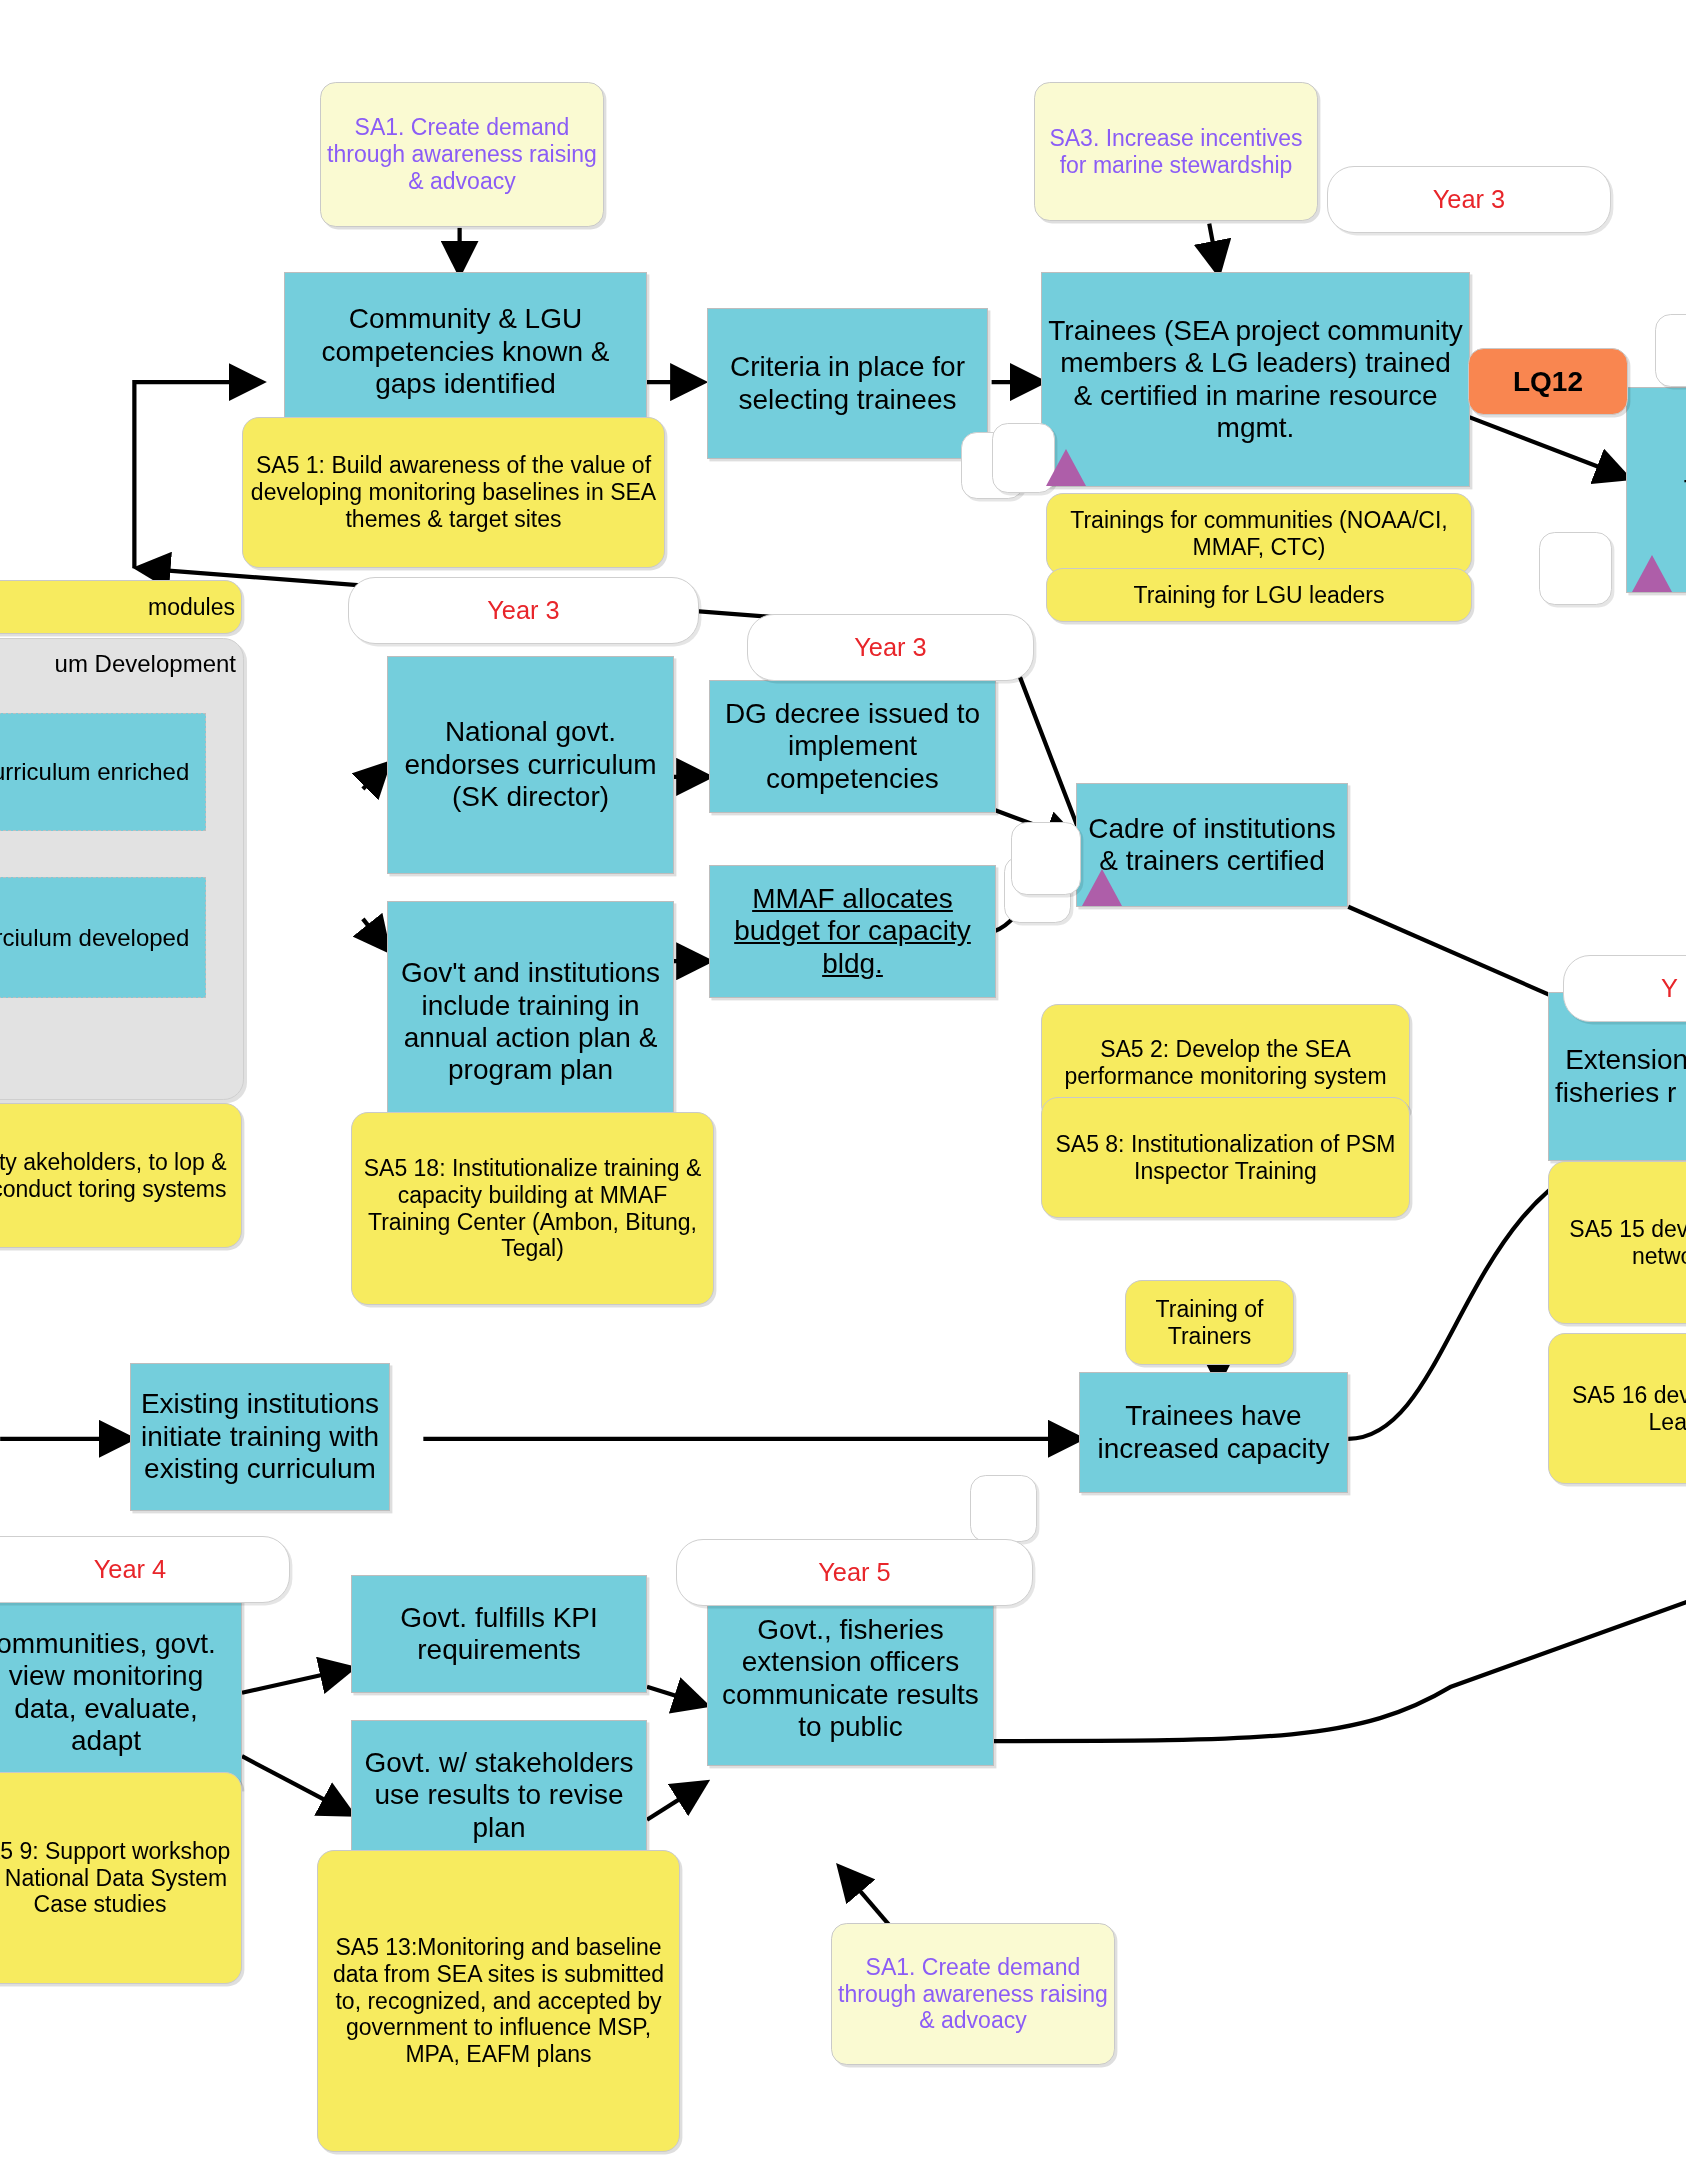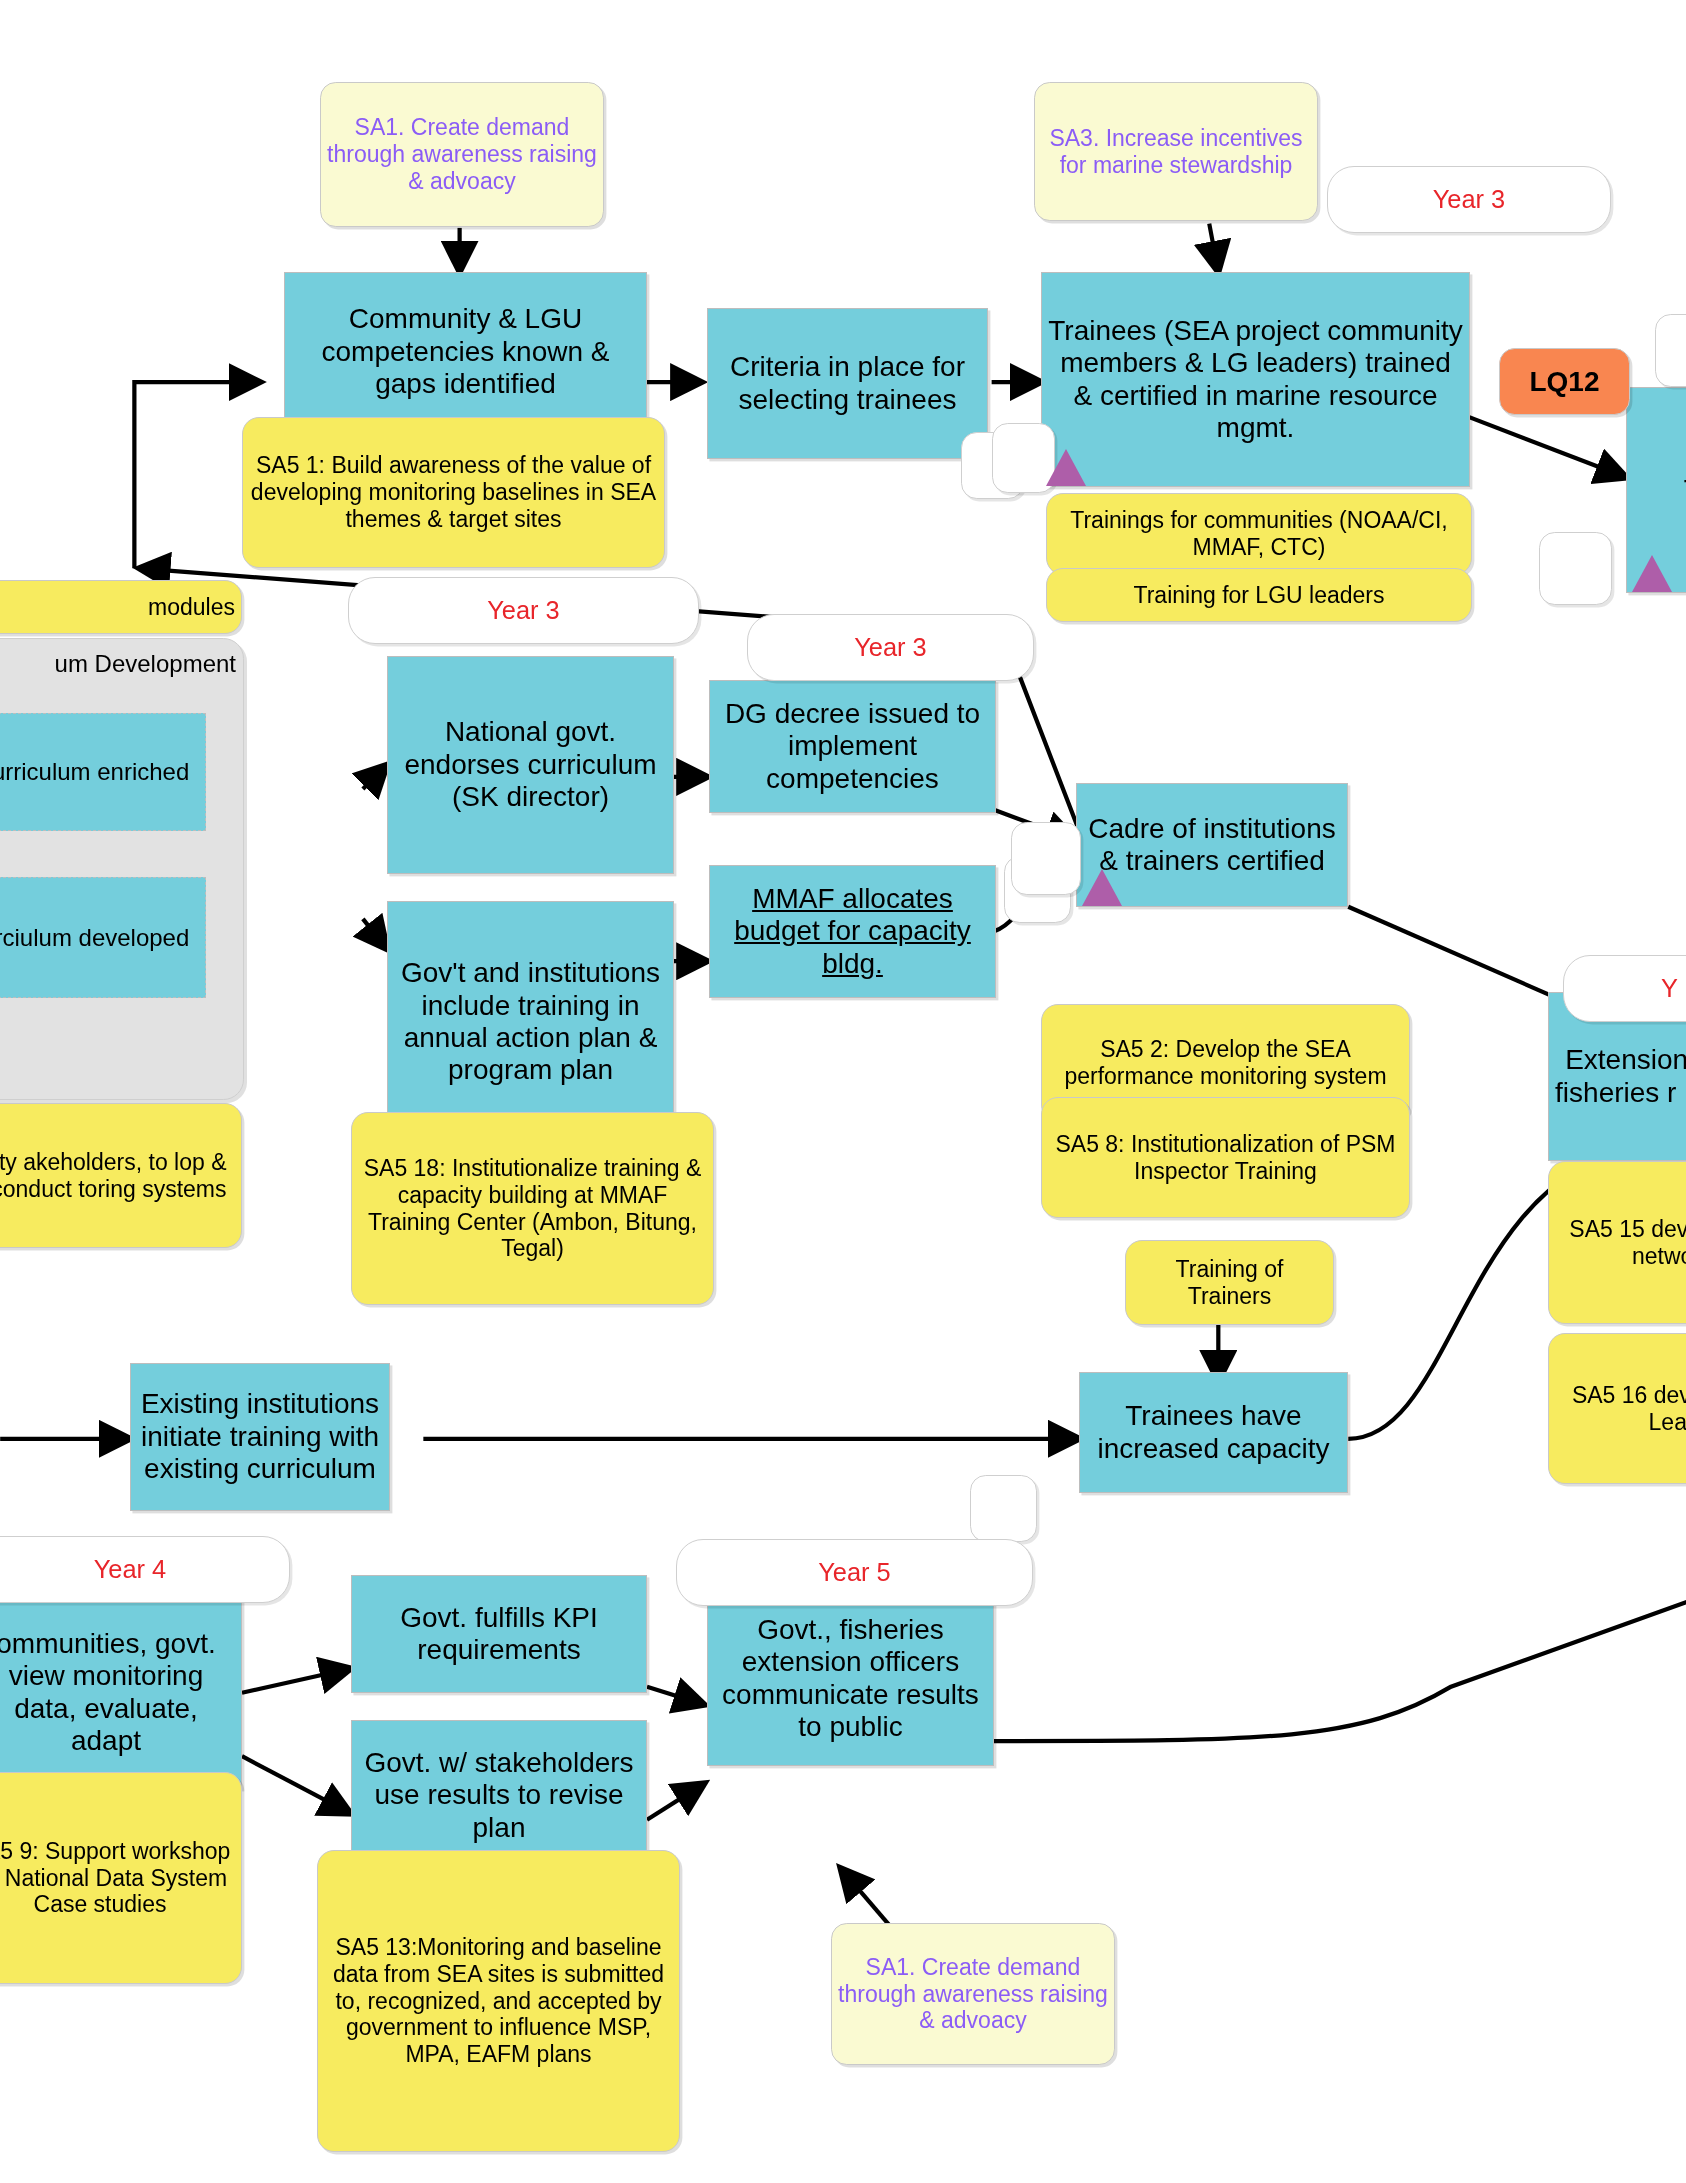--- a/index.html
+++ b/index.html
@@ -193,21 +193,21 @@
 
   <div class="node blankpill" style="left:961px;top:432px;width:63px;height:67px;"></div>
 
   <div class="node outcome" style="left:1041px;top:272px;width:429px;height:215px;">
     <span>Trainees (SEA project community members &amp; LG leaders) trained &amp; certified in marine resource mgmt.</span>
   </div>
   <div class="tri" style="left:1046px;top:449px;"></div>
 
   <div class="node blankpill" style="left:992px;top:423px;width:63px;height:70px;"></div>
 
-  <div class="node lqtag" style="left:1499px;top:348px;width:131px;height:67px;">
+  <div class="node lqtag" style="left:1468px;top:348px;width:160px;height:67px;">
     <span>LQ12</span>
   </div>
 
   <div class="node blankpill" style="left:1655px;top:314px;width:73px;height:73px;"></div>
 
   <div class="node outcome" style="left:1626px;top:387px;width:200px;height:206px;">
     <span>Tr sk n</span>
   </div>
   <div class="tri" style="left:1632px;top:555px;"></div>
 
@@ -283,21 +283,21 @@
 
 
   <div class="node activity" style="left:1041px;top:1004px;width:369px;height:118px;">
     <span>SA5 2: Develop the SEA performance monitoring system</span>
   </div>
 
   <div class="node activity" style="left:1041px;top:1097px;width:369px;height:121px;">
     <span>SA5 8: Institutionalization of PSM Inspector Training</span>
   </div>
 
-  <div class="node activity" style="left:1125px;top:1240px;width:209px;height:85px;">
+  <div class="node activity" style="left:1125px;top:1280px;width:169px;height:85px;">
     <span>Training of Trainers</span>
   </div>
 
   <div class="node yearpill" style="left:1563px;top:955px;width:290px;height:67px;justify-content:flex-start;padding-left:91px;">
     <span style="text-align:left;">Y</span>
   </div>
 
   <div class="node outcome" style="left:1548px;top:992px;width:260px;height:169px;">
     <span>Extension rangers fisheries r learning r</span>
   </div>

